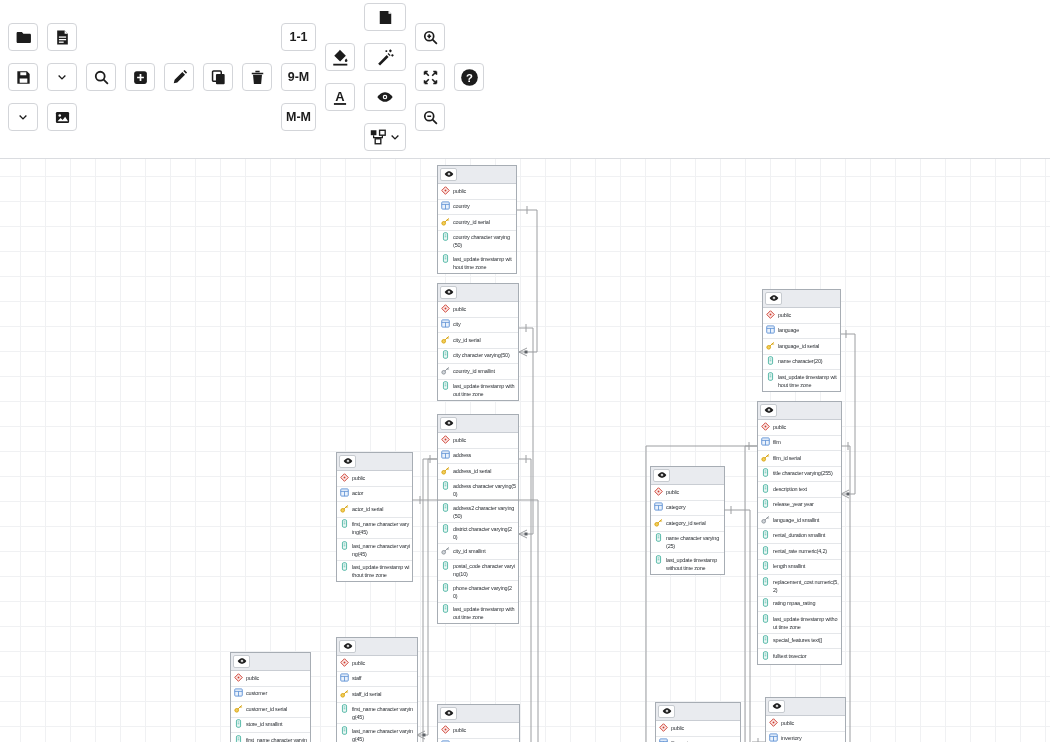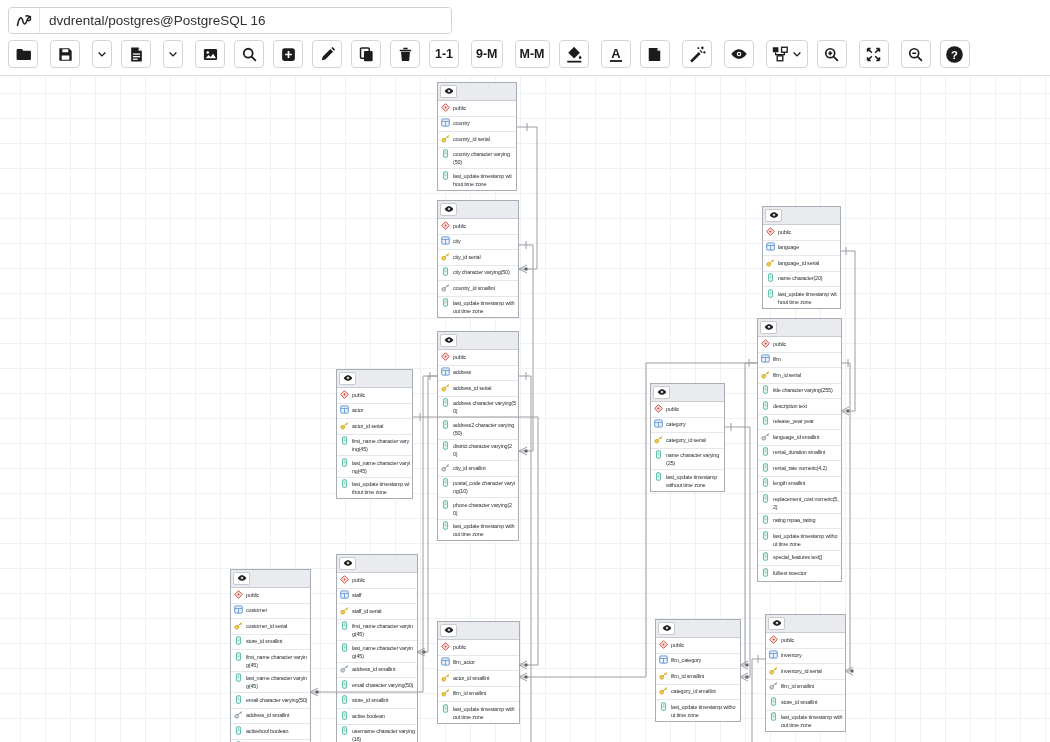--- a/index.html
+++ b/index.html
@@ -5,21 +5,21 @@
   html,body{margin:0;padding:0;}
   body{
     width:1050px;height:742px;overflow:hidden;background:#fff;
     font-family:"Liberation Sans",sans-serif;-webkit-font-smoothing:antialiased;
   }
   .titlebar{display:flex;align-items:center;padding:7px 8px 3px 8px;background:#fff;}
   .conn{display:flex;align-items:stretch;width:444px;height:27px;border:1px solid #cfd2d6;border-radius:4px;background:#fff;box-sizing:border-box;overflow:hidden;}
   .conn-logo{width:30px;display:flex;align-items:center;justify-content:center;border-right:1px solid #e3e5e8;color:#1f1f1f;}
   .conn input{flex:1;border:0;outline:0;padding:0 9px;font-size:13.5px;color:#303030;font-family:"Liberation Sans",sans-serif;background:#fff;}
   .toolbar{display:flex;align-items:center;padding:3px 8px 7px 8px;background:#fff;border-bottom:1px solid #dadce0;}
-  .tb-group{display:flex;gap:12px;margin-right:9px;}
+  .tb-group{display:flex;gap:12px;margin-right:9px;flex-direction:column;}
   .tb-btn{height:28px;min-width:30px;padding:0 4px;background:#fff;border:1px solid #d3d5d9;border-radius:4px;
     display:flex;align-items:center;justify-content:center;gap:2px;color:#1c1c1c;font-size:12.5px;font-weight:bold;
     box-sizing:border-box;cursor:pointer;}
   .tb-btn.small{min-width:20px;padding:0 1px;}
   .tb-btn svg{display:block;}
   .canvas{position:relative;width:1050px;height:680px;overflow:hidden;background-color:#ffffff;
     background-image:linear-gradient(#f0f1f3 1px,transparent 1px),linear-gradient(90deg,#f0f1f3 1px,transparent 1px);
     background-size:25px 25px;background-position:-5px -8px;}
   #edges{position:absolute;left:0;top:0;z-index:6;pointer-events:none;}
   .tbl{position:absolute;background:#fff;border:1px solid #a7adb4;color:#2c3035;z-index:2;box-sizing:border-box;
@@ -30,30 +30,20 @@
   .tbl-row{display:flex;align-items:flex-start;padding:2px 2px 2px 3px;border-bottom:1px solid #e5e7ea;
     line-height:8px;word-break:break-all;background:#fff;}
   .tbl-row:last-child{border-bottom:0;}
   .fi{flex:0 0 auto;margin-right:3px;margin-top:-0.5px;}
   .ft{flex:1 1 auto;min-width:0;padding-top:0.5px;}
 </style>
 </head>
 <body>
 
 <div>
-  <div class="titlebar">
-    <div class="conn">
-      <span class="conn-logo">
-        <svg width="18" height="18" viewBox="0 0 18 18" fill="none" stroke="currentColor" stroke-width="1.5" stroke-linecap="round">
-          <path d="M2.5 13.5 C4 5 6.5 4 7.5 8 C8.5 12.5 10 13.5 11.5 9.5 C12.5 6.5 13.5 5 15.5 4.5 M11 4 C13 3.4 15 4.2 15.5 6 C16 8 14 9.5 12.5 8"></path>
-        </svg>
-      </span>
-      <input readonly="" value="dvdrental/postgres@PostgreSQL 16" style="">
-    </div>
-  </div>
   <div class="toolbar" id="toolbar">
       <div class="tb-group">
         <button class="tb-btn">
           <span>
             <svg width="17" height="17" viewBox="0 0 16 16">
               <path fill="currentColor" d="M1.5 4.1c0-.7.5-1.2 1.2-1.2h3.3c.4 0 .7.1.9.4l1 1.1h5.9c.7 0 1.2.5 1.2 1.2v6.3c0 .7-.5 1.2-1.2 1.2H2.7c-.7 0-1.2-.5-1.2-1.2z"></path>
             </svg>
           </span>
         </button>
         <button class="tb-btn">

